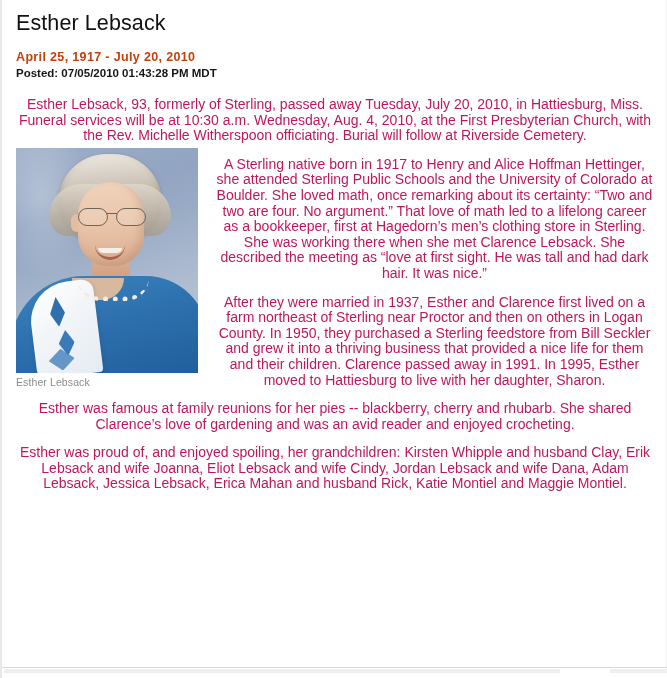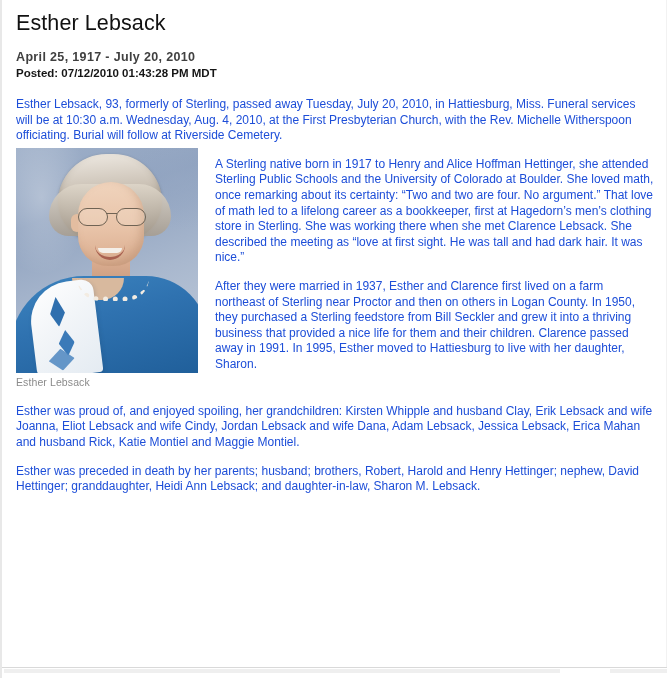--- a/index.html
+++ b/index.html
@@ -33,38 +33,38 @@
     font-weight: normal;
     color: #111111;
     margin: 2px 0 0 0;
     line-height: 26px;
     letter-spacing: 0.1px;
   }
   .dateline {
     margin-top: 14px;
     font-size: 12.5px;
     font-weight: bold;
-    color: #404040;
+    color: #c2410c;
     letter-spacing: 0.35px;
     line-height: 15px;
   }
   .posted {
     font-size: 11.5px;
     font-weight: bold;
     color: #161616;
     line-height: 14px;
     margin-top: 1px;
     margin-bottom: 0;
   }
   .body-text {
-    font-size: 12px;
+    font-size: 14px;
     line-height: 15.6px;
-    color: #1d4ed8;
+    color: #be185d;
     margin: 13px 0 0 0;
-    text-align: left;
+    text-align: center;
   }
   .body-text.first-para { margin-top: 17px; }
 
   
   .photo-wrap {
     float: left;
     width: 183px;
     margin: 4px 16px 2px 0;
   }
   .photo {
@@ -258,21 +258,21 @@
 </style>
 </head>
 <body>
 
 <div class="page">
   <div class="content">
 
     <h1 class="obit-title">Esther Lebsack</h1>
 
     <div class="dateline">April 25, 1917 - July 20, 2010</div>
-    <div class="posted">Posted: 07/12/2010 01:43:28 PM MDT</div>
+    <div class="posted">Posted: 07/05/2010 01:43:28 PM MDT</div>
 
     <p class="body-text first-para">Esther Lebsack, 93, formerly of Sterling, passed away Tuesday, July 20, 2010, in Hattiesburg, Miss. Funeral services will be at 10:30 a.m. Wednesday, Aug. 4, 2010, at the First Presbyterian Church, with the Rev. Michelle Witherspoon officiating. Burial will follow at Riverside Cemetery.</p>
 
     <div class="photo-wrap">
       <div class="photo" title="Portrait of an elderly woman with short gray hair, wire-rimmed glasses, pearl necklace and a blue top with a white patterned scarf, against a blue studio backdrop">
         <div class="mottle"></div>
         <div class="hair"></div>
         <div class="ear"></div>
         <div class="face"></div>
         <div class="glasses">
@@ -288,25 +288,25 @@
           <span class="d1"></span>
           <span class="d2"></span>
           <span class="d3"></span>
         </div>
       </div>
       <div class="photo-caption">Esther Lebsack</div>
     </div>
 
     <p class="body-text">A Sterling native born in 1917 to Henry and Alice Hoffman Hettinger, she attended Sterling Public Schools and the University of Colorado at Boulder. She loved math, once remarking about its certainty: “Two and two are four. No argument.” That love of math led to a lifelong career as a bookkeeper, first at Hagedorn’s men’s clothing store in Sterling. She was working there when she met Clarence Lebsack. She described the meeting as “love at first sight. He was tall and had dark hair. It was nice.”</p>
     <p class="body-text">After they were married in 1937, Esther and Clarence first lived on a farm northeast of Sterling near Proctor and then on others in Logan County. In 1950, they purchased a Sterling feedstore from Bill Seckler and grew it into a thriving business that provided a nice life for them and their children. Clarence passed away in 1991. In 1995, Esther moved to Hattiesburg to live with her daughter, Sharon.</p>
+    <p class="body-text">Esther was famous at family reunions for her pies -- blackberry, cherry and rhubarb. She shared Clarence’s love of gardening and was an avid reader and enjoyed crocheting.</p>
 
     <div class="clearfix"></div>
 
     <p class="body-text">Esther was proud of, and enjoyed spoiling, her grandchildren: Kirsten Whipple and husband Clay, Erik Lebsack and wife Joanna, Eliot Lebsack and wife Cindy, Jordan Lebsack and wife Dana, Adam Lebsack, Jessica Lebsack, Erica Mahan and husband Rick, Katie Montiel and Maggie Montiel.</p>
-    <p class="body-text">Esther was preceded in death by her parents; husband; brothers, Robert, Harold and Henry Hettinger; nephew, David Hettinger; granddaughter, Heidi Ann Lebsack; and daughter-in-law, Sharon M. Lebsack.</p>
 
   </div>
 
   <div class="bottom-band">
     <span class="inner"></span>
     <span class="inner2"></span>
   </div>
 </div>
 
 </body></html>

